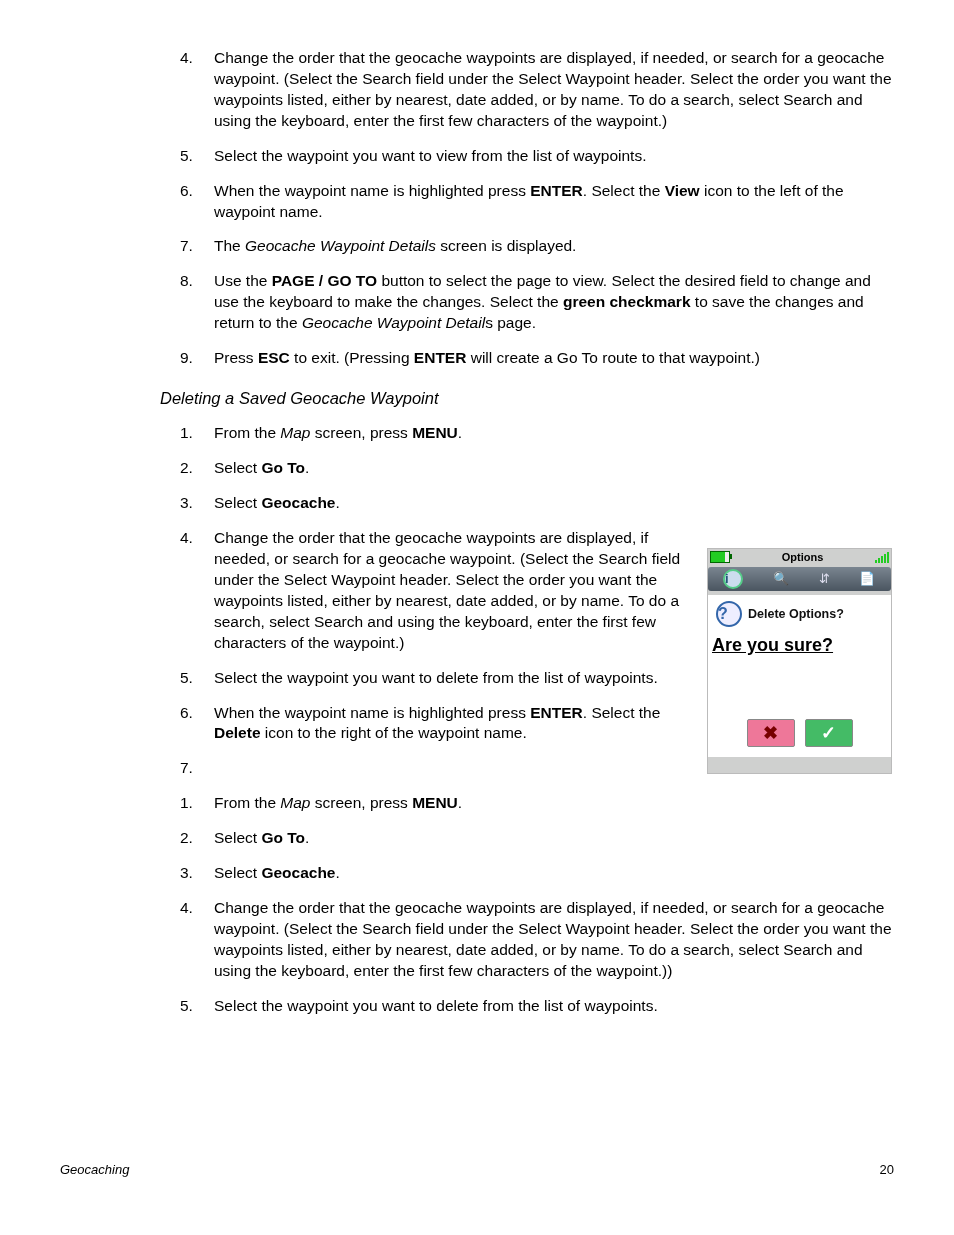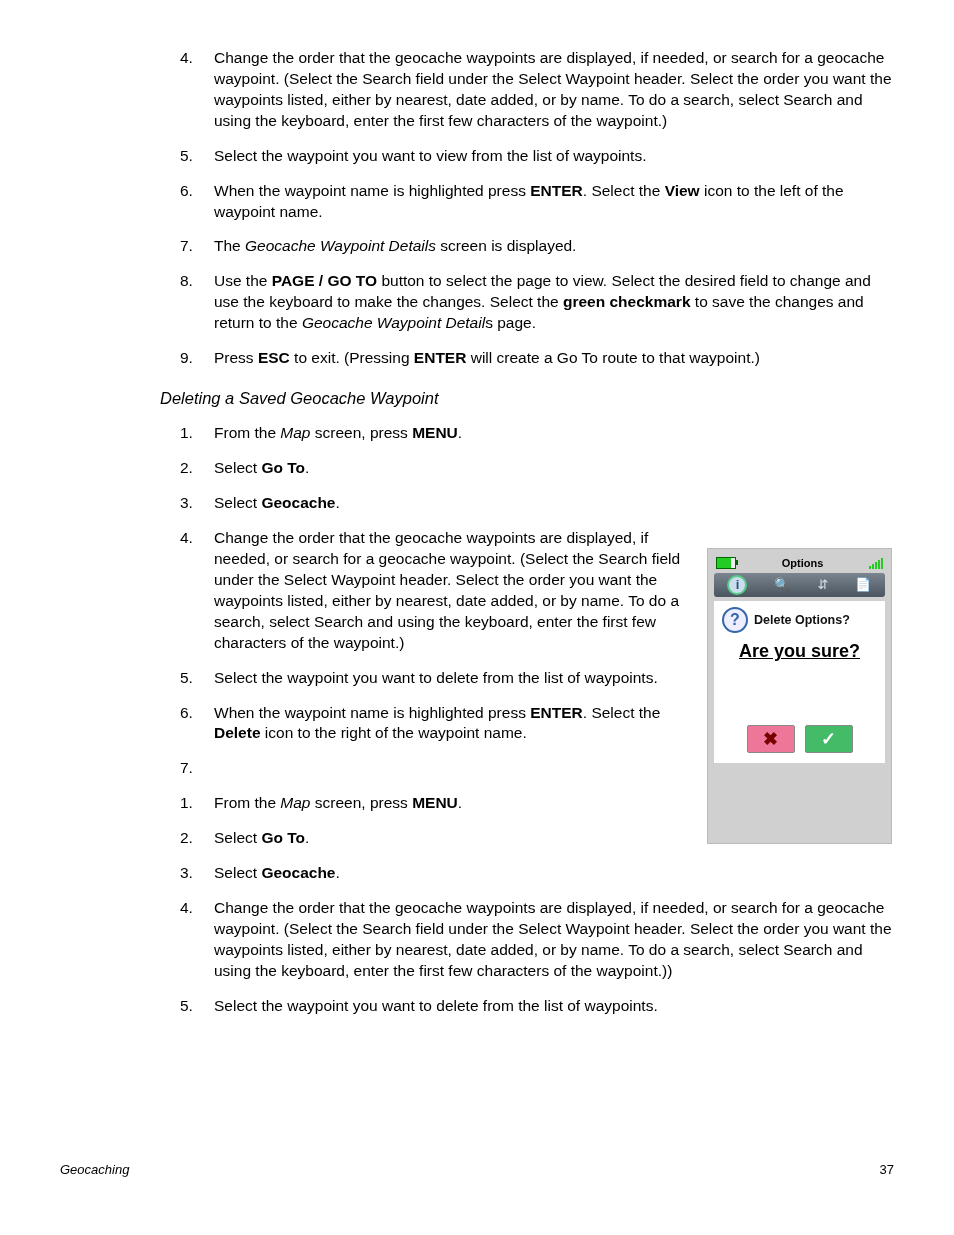--- a/index.html
+++ b/index.html
@@ -41,27 +41,25 @@
     margin: 18px 0 14px 16px;
   }
   b { font-weight: bold; }
   i { font-style: italic; }
   .narrow ol.top > li .body { max-width: 480px; }
   .device-fig {
     position: absolute;
     top: 548px;
     right: 62px;
     width: 185px;
-    height: 296px;
+    height: 226px;
     background: #cfd0cf;
     border: 1px solid #bbb;
     box-sizing: border-box;
-    padding: 6px;
     font-size: 12px;
-    text-align: center;
   }
   .device-fig .titlebar {
     display: flex;
     align-items: center;
     justify-content: space-between;
     height: 16px;
     padding: 0 2px;
   }
   .device-fig .batt {
     width: 18px; height: 10px; border: 1px solid #060; background: linear-gradient(to right,#2c2 0 80%,#eee 80% 100%);
@@ -240,15 +238,15 @@
       </div>
       <div class="dlg-btns">
         <div class="btn no">✖</div>
         <div class="btn yes">✓</div>
       </div>
     </div>
   </div>
 
   <div class="footer">
     <span class="left">Geocaching</span>
-    <span>37</span>
+    <span>20</span>
   </div>
 </div>
 
 </body></html>

